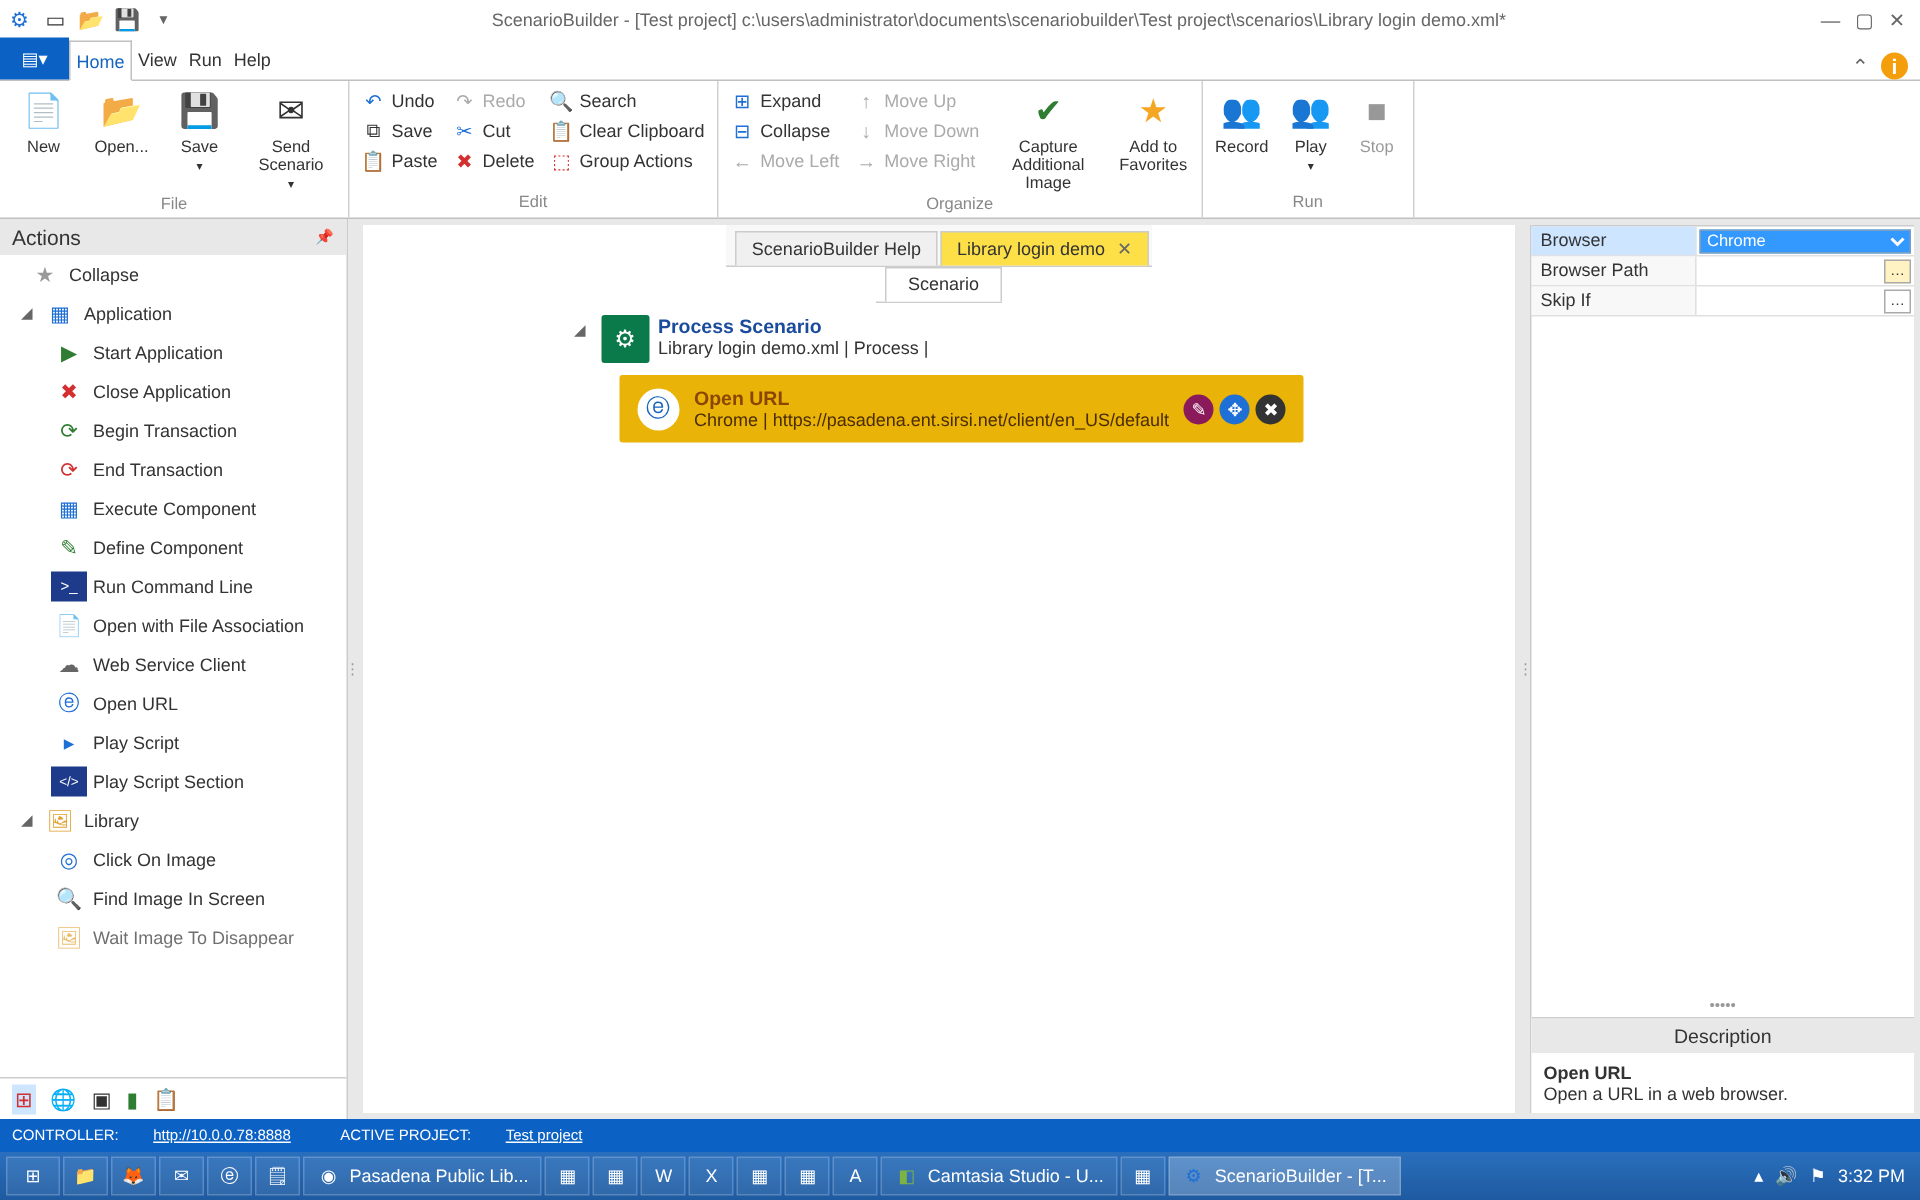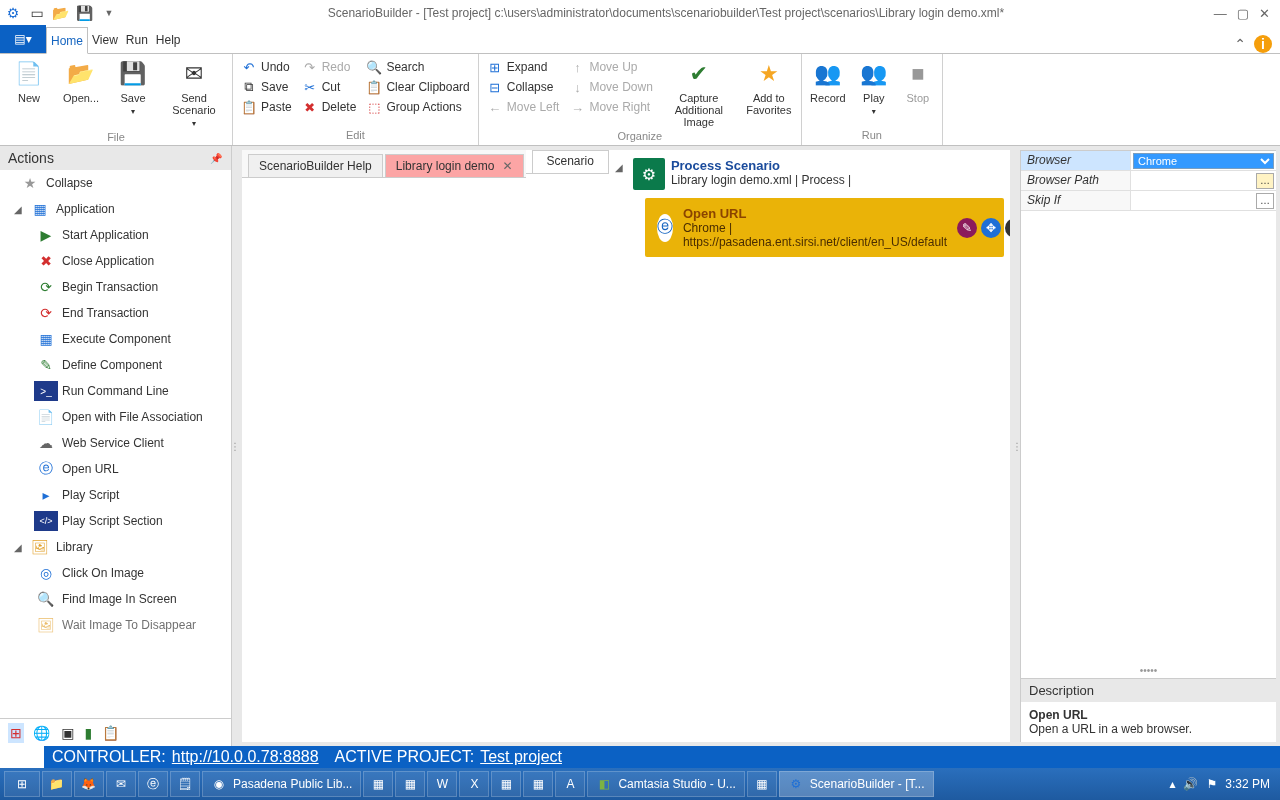--- a/index.html
+++ b/index.html
@@ -35,56 +35,56 @@
 .actions-panel .hdr .pin { margin-left:auto; font-size:10px; color:#666; }
 .tree { flex:1; overflow:auto; }
 .tree-item { display:flex; align-items:center; gap:4px; padding:3px 4px; cursor:pointer; }
 .tree-item.lvl0 { padding-left:4px; }
 .tree-item.lvl1 { padding-left:14px; }
 .tree-item.lvl2 { padding-left:34px; }
 .tree-item .exp { width:10px; color:#666; font-size:10px; }
 .tree-item .ticon { width:24px; height:20px; display:flex; align-items:center; justify-content:center; font-size:14px; }
 .actions-tb { height:28px; border-top:1px solid #ccc; display:flex; align-items:center; gap:10px; padding:0 8px; }
 .actions-tb span { font-size:14px; cursor:pointer; }
-.center { flex:1; display:flex; background:#fff; margin:4px; }
+.center { flex:1; display:flex; flex-direction:column; background:#fff; margin:4px;align-items:center; }
 .doc-tabs { height:28px; background:#f8f8f8; border-bottom:1px solid #ccc; display:flex; align-items:flex-end; padding-left:6px; }
 .doc-tabs .dt { padding:4px 10px; border:1px solid #ccc; border-bottom:none; margin-right:2px; background:#f0f0f0; cursor:pointer; font-size:12px; }
-.doc-tabs .dt.active { background:#fca5a5; }
+.doc-tabs .dt.active { background:#fde047; }
 .doc-tabs .dt .cx { margin-left:8px; color:#666; }
 .sub-tabs { height:24px; border-bottom:1px solid #ccc; display:flex; padding-left:6px; }
 .sub-tabs .st { padding:3px 14px; border:1px solid #ccc; border-bottom:none; background:#fff; font-size:12px; }
 .scenario-body { flex:1; background:#fff; padding:6px; overflow:auto; }
 .proc-row { display:flex; align-items:flex-start; gap:6px; padding:2px 0; }
 .proc-row .exp { width:12px; color:#666; font-size:10px; padding-top:4px; }
 .proc-row .nicon { width:32px; height:32px; background:#0b7a4b; display:flex; align-items:center; justify-content:center; color:#fff; font-size:16px; border-radius:2px; }
 .proc-row .ntxt .t1 { color:#1a4b9c; font-weight:bold; font-size:13px; }
 .proc-row .ntxt .t2 { color:#333; font-size:12px; }
 .open-url-card { margin-left:30px; margin-top:6px; background:#eab308; color:#5b3a00; padding:8px 12px; border-radius:2px; display:flex; align-items:center; gap:10px; position:relative; }
 .open-url-card .ieicon { width:28px; height:28px; background:#fff; border-radius:50%; display:flex; align-items:center; justify-content:center; font-size:16px; color:#1565c0; }
 .open-url-card .cardtxt .t1 { color:#8b4500; font-weight:bold; font-size:13px; }
 .open-url-card .cardtxt .t2 { font-size:12px; color:#4a2d00; }
 .open-url-card .badges { margin-left:auto; display:flex; gap:4px; }
 .open-url-card .badges span { width:20px; height:20px; border-radius:50%; display:flex; align-items:center; justify-content:center; color:#fff; font-size:12px; }
 .props { width:256px; display:flex; flex-direction:column; background:#fff; border-left:1px solid #ccc; margin:4px 4px 4px 0; }
 .props .phdr { display:flex; align-items:center; padding:4px 8px; background:#e8e8e8; font-size:14px; }
 .props .phdr .pin { margin-left:auto; display:flex; align-items:center; gap:4px; font-size:11px; }
 .props .pgrid { border-top:1px solid #ccc; }
 .prow { display:flex; height:20px; border-bottom:1px solid #e0e0e0; font-size:12px; }
-.prow .pk { width:110px; padding:2px 6px; background:#f8f8f8; border-right:1px solid #e0e0e0;font-style:italic; }
+.prow .pk { width:110px; padding:2px 6px; background:#f8f8f8; border-right:1px solid #e0e0e0; }
 .prow .pv { flex:1; padding:1px 2px; display:flex; align-items:center; }
 .prow.sel .pk { background:#cde5ff; }
 .prow.sel .pv select { background:#3399ff; color:#fff; }
 .prow .pv input[type=text] { width:100%; border:1px solid #aaa; font-size:11px; padding:0 2px; }
 .prow .pv select { width:100%; border:1px solid #7a9ec0; font-size:11px; }
 .prow .pv .btnbox { width:18px; height:16px; border:1px solid #aaa; margin-left:auto; text-align:center; font-size:10px; line-height:14px; cursor:pointer; }
 .desc { margin-top:auto; border-top:1px solid #ccc; background:#fff; }
-.desc .dhdr { padding:4px 8px; background:#e8e8e8; font-size:13px; }
+.desc .dhdr { padding:4px 8px; background:#e8e8e8; font-size:13px;text-align:center; }
 .desc .dbody { padding:6px 8px; font-size:12px; }
 .desc .dbody .d1 { font-weight:bold; }
-.statusbar { height:22px; background:#0b61c4; color:#fff; display:flex; align-items:center; font-size:16px; padding:0 8px; gap:6px;margin-left:44px; }
+.statusbar { height:22px; background:#0b61c4; color:#fff; display:flex; align-items:center; font-size:10px; padding:0 8px; gap:23px; }
 .statusbar a { color:#fff; text-decoration:underline; }
 .taskbar { height:32px; background:linear-gradient(#2a6fbd,#1e5aa0); display:flex; align-items:center; gap:2px; padding:0 4px; color:#fff; font-size:12px; }
 .taskbar .tbtn { height:26px; padding:0 8px; display:flex; align-items:center; gap:6px; background:rgba(255,255,255,0.08); border:1px solid rgba(255,255,255,0.2); cursor:pointer; max-width:160px; }
 .taskbar .tbtn .ticon { width:16px; height:16px; display:flex; align-items:center; justify-content:center; }
 .taskbar .tray { margin-left:auto; display:flex; align-items:center; gap:8px; padding-right:6px; }
 .handle { width:6px; cursor:col-resize; display:flex; align-items:center; justify-content:center; color:#999; font-size:10px; }
 </style>
 </head>
 <body>
 

